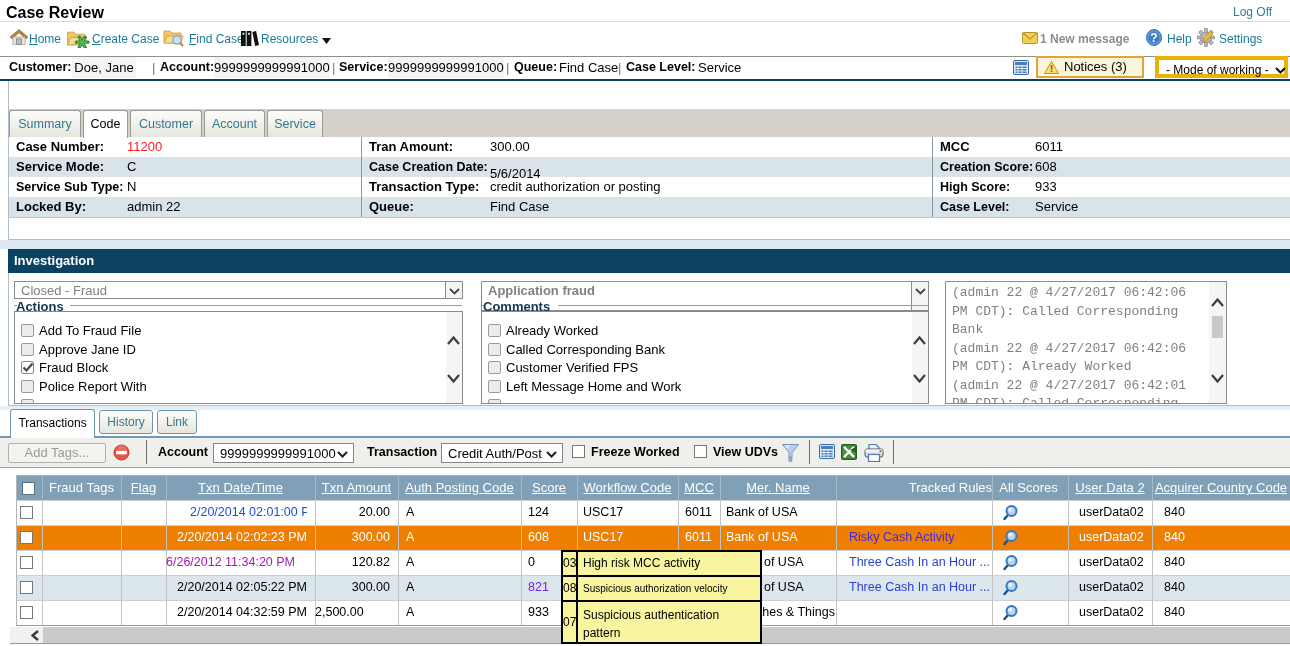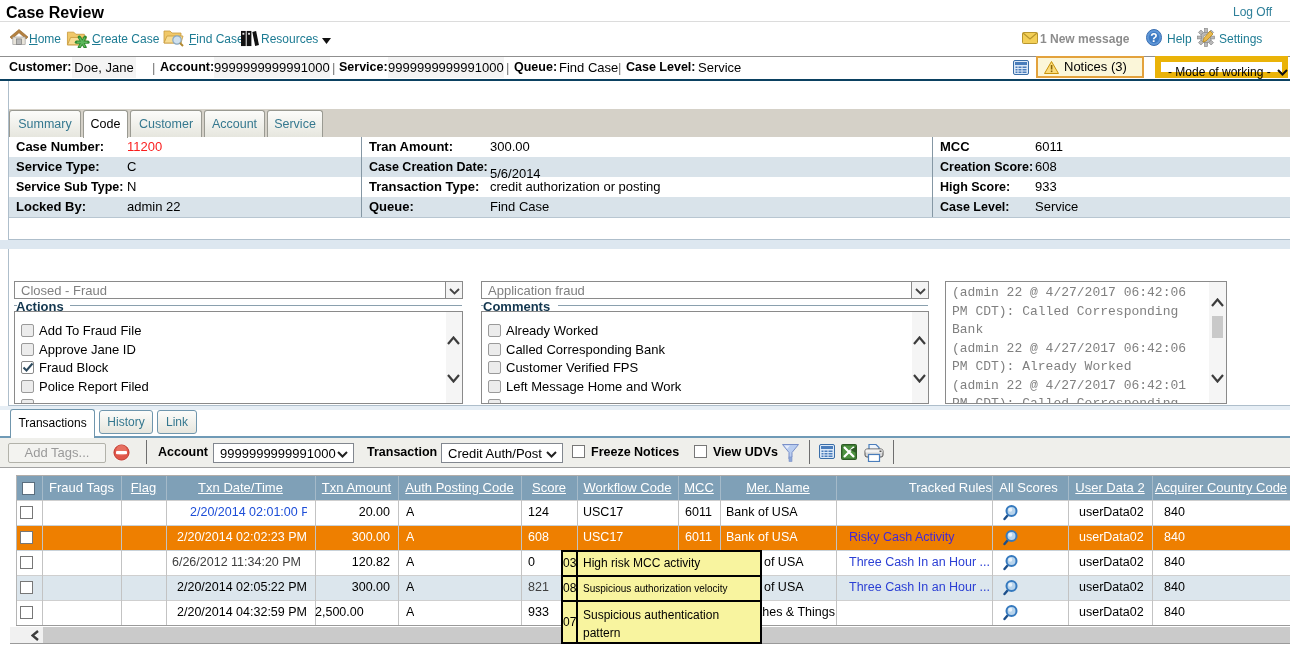--- a/index.html
+++ b/index.html
@@ -163,21 +163,21 @@
 
   <span class="abs" style="left:1036px;top:-1px;width:108px;height:22px;background:#fbf6d9;border:2px solid #e3a23c;line-height:18px;">
      <svg class="abs" style="left:6px;top:3px;" width="15" height="13" viewBox="0 0 15 13">
        <polygon points="7.5,0.5 14.5,12.5 0.5,12.5" fill="#fbdc7a" stroke="#c8920a" stroke-width="1"></polygon>
        <rect x="6.8" y="4" width="1.6" height="4.5" fill="#8a6508"></rect>
           <rect x="6.8" y="9.5" width="1.6" height="1.6" fill="#8a6508"></rect>
      </svg>
      <span class="abs" style="left:26px;font-size:13px;color:#000;">Notices (3)</span>
   </span>
 
-  <span class="abs" style="left:1155px;top:-1px;width:133px;height:22px;background:#fff;border:6px solid #eab308;line-height:20px;">
+  <span class="abs" style="left:1155px;top:-1px;width:133px;height:22px;background:#fff;border:4px solid #eab308;line-height:20px;">
     <span class="abs" style="left:7px;font-size:12px;">- Mode of working -</span>
     <svg class="abs" style="left:116px;top:7px;" width="11" height="7" viewBox="0 0 11 7">
           <polyline points="1,1 5.5,5.5 10,1" fill="none" stroke="#111" stroke-width="2"></polyline>
         </svg>
   </span>
 </div>
 <div class="abs" style="left:0;top:79px;width:1290px;height:2px;background:#0b4161;"></div>
 
 <div class="abs" style="left:8px;top:81px;width:1282px;height:158px;border-left:1px solid #aebecb;background:#fff;"></div>
 
@@ -188,21 +188,21 @@
 <div class="tab" style="left:204px;top:110px;width:61px;height:27px;line-height:27px;">Account</div>
 <div class="tab" style="left:267px;top:110px;width:56px;height:27px;line-height:27px;">Service</div>
 
 <div id="ovtable">
   <div class="ovr-row" style="top:137px;"></div>
   <div class="ovr-row alt" style="top:157px;"></div>
   <div class="ovr-row" style="top:177px;"></div>
   <div class="ovr-row alt" style="top:197px;"></div>
   <div class="ovr-lbl" style="left:16px;top:137px;">Case Number:</div>
       <div class="ovr-val" style="left:127px;top:137px;color:#fa1e1e;">11200</div>
-  <div class="ovr-lbl" style="left:16px;top:157px;">Service Type:</div>
+  <div class="ovr-lbl" style="left:16px;top:157px;">Service Mode:</div>
       <div class="ovr-val" style="left:127px;top:157px;">C</div>
   <div class="ovr-lbl" style="left:16px;top:177px;font-size:12.5px;">Service Sub Type:</div>
       <div class="ovr-val" style="left:127px;top:177px;">N</div>
   <div class="ovr-lbl" style="left:16px;top:197px;">Locked By:</div>
       <div class="ovr-val" style="left:127px;top:197px;">admin 22</div>
   <div class="ovr-lbl" style="left:369px;top:137px;">Tran Amount:</div>
       <div class="ovr-val" style="left:490px;top:137px;">300.00</div>
   <div class="ovr-lbl" style="left:369px;top:157px;font-size:12.5px;">Case Creation Date:</div>
       <div class="ovr-val" style="left:490px;top:164px;">5/6/2014</div>
   <div class="ovr-lbl" style="left:369px;top:177px;">Transaction Type:</div>
@@ -219,20 +219,23 @@
       <div class="ovr-val" style="left:1035px;top:197px;">Service</div>
 </div>
 <div class="abs" style="left:9px;top:217px;width:1281px;height:1px;background:#b8c6d1;"></div>
 <div class="abs" style="left:361px;top:137px;width:1px;height:80px;background:#8597a4;"></div>
 <div class="abs" style="left:932px;top:137px;width:1px;height:80px;background:#8597a4;"></div>
 <div class="abs" style="left:8px;top:239px;width:1282px;height:1px;background:#aebecb;"></div>
 
 <div class="abs" style="left:0;top:240px;width:1290px;height:9px;background:#dde7f0;"></div>
 
 <div class="abs" style="left:8px;top:249px;width:1282px;height:157px;border-left:1px solid #aebecb;background:#fff;"></div>
+<div class="navybar" style="top:249px;height:24px;">
+      <span style="top:4px;">Investigation</span>
+    </div>
 <div id="investigation">
 
   <div class="sel" style="left:14px;top:281px;width:449px;height:18px;">
     <span class="abs" style="left:6px;top:1px;font-size:13px;color:#808080;">Closed - Fraud</span>
     <span class="arr">
           <svg class="chev" style="left:3px;top:6px;" width="11" height="7" viewBox="0 0 11 7">
             <polyline points="1,1 5.5,5.5 10,1" fill="none" stroke="#444" stroke-width="1.8"></polyline>
           </svg>
         </span>
   </div>
@@ -245,33 +248,33 @@
         <div class="lb-item" style="left:24px;top:11px;">Add To Fraud File</div>
     <div class="cb gray" style="left:6px;top:31px;"></div>
         <div class="lb-item" style="left:24px;top:30px;">Approve Jane ID</div>
     <div class="cb" style="left:6px;top:49px;">
           <svg width="12" height="11" viewBox="0 0 12 11" style="position:absolute;left:0px;top:0px;">
             <polyline points="1.5,5.5 4.5,8.5 10.5,1.5" fill="none" stroke="#2d4a5e" stroke-width="2"></polyline>
           </svg>
         </div>
         <div class="lb-item" style="left:24px;top:48px;">Fraud Block</div>
     <div class="cb gray" style="left:6px;top:68px;"></div>
-        <div class="lb-item" style="left:24px;top:67px;">Police Report Filed</div>
+        <div class="lb-item" style="left:24px;top:67px;">Police Report With</div>
     <div class="cb gray" style="left:6px;top:87px;"></div>
 
     <div class="abs" style="right:0;top:0;bottom:0;width:16px;background:#f5f5f5;"></div>
     <svg class="chev" style="right:2px;top:24px;" width="13" height="9" viewBox="0 0 13 9">
           <polyline points="1,8 6.5,1.5 12,8" fill="none" stroke="#3c3c3c" stroke-width="2.2"></polyline>
         </svg>
     <svg class="chev" style="right:2px;top:62px;" width="13" height="9" viewBox="0 0 13 9">
           <polyline points="1,1 6.5,7.5 12,1" fill="none" stroke="#3c3c3c" stroke-width="2.2"></polyline>
         </svg>
   </div>
 
-  <div class="sel" style="left:481px;top:281px;width:448px;height:18px;">
+  <div class="sel" style="left:481px;top:281px;width:448px;height:30px;font-weight:bold;">
     <span class="abs" style="left:6px;top:1px;font-size:13px;color:#808080;">Application fraud</span>
     <span class="arr">
           <svg class="chev" style="left:3px;top:6px;" width="11" height="7" viewBox="0 0 11 7">
             <polyline points="1,1 5.5,5.5 10,1" fill="none" stroke="#444" stroke-width="1.8"></polyline>
           </svg>
         </span>
   </div>
 
   <div class="abs bold" style="left:483px;top:299px;font-size:13px;color:#12364f;">Comments</div>
   <div class="abs" style="left:558px;top:305px;width:370px;height:1px;background:#8aa0ae;"></div>
@@ -341,21 +344,21 @@
         </svg>
   </div>
   <span class="abs bold" style="left:367px;top:7px;font-size:12.5px;">Transaction</span>
   <div class="abs" style="left:441px;top:5px;width:122px;height:20px;background:#fff;border:1px solid #82878f;">
     <span class="abs" style="left:6px;top:2px;font-size:13px;">Credit Auth/Post</span>
     <svg class="chev" style="right:5px;top:7px;" width="11" height="7" viewBox="0 0 11 7">
           <polyline points="1,1 5.5,5.5 10,1" fill="none" stroke="#222" stroke-width="2"></polyline>
         </svg>
   </div>
   <div class="abs" style="left:572px;top:7px;width:13px;height:13px;background:#fff;border:1px solid #777;"></div>
-  <span class="abs bold" style="left:591px;top:7px;font-size:12.5px;">Freeze Notices</span>
+  <span class="abs bold" style="left:591px;top:7px;font-size:12.5px;">Freeze Worked</span>
   <div class="abs" style="left:694px;top:7px;width:13px;height:13px;background:#fff;border:1px solid #777;"></div>
   <span class="abs bold" style="left:713px;top:7px;font-size:12.5px;">View UDVs</span>
 
   <svg class="abs" style="left:782px;top:6px;" width="17" height="18" viewBox="0 0 17 18">
     <polygon points="0.5,0.5 16.5,0.5 10,8.5 10,13 7,15 7,8.5" fill="#b9cdf0" stroke="#7a90c8" stroke-width="1"></polygon>
     <polygon points="2.5,1.5 8,1.5 5,5 " fill="#e8eefa"></polygon>
     <rect x="7" y="13" width="3" height="4.5" fill="#8fa8d8" stroke="#7a90c8" stroke-width="0.6"></rect>
   </svg>
   <div class="sep-v" style="left:809px;top:2px;height:24px;"></div>
 
@@ -480,40 +483,40 @@
         <div class="tcell" style="left:726px;top:525px;line-height:25px;color:#fff;">Bank of USA</div>
         <div class="tcell" style="left:849px;top:525px;line-height:25px;color:#4429d4;">Risky Cash Activity</div>
         <svg style="position:absolute;left:1003px;top:530px;" width="15" height="16" viewBox="0 0 15 16">
           <line x1="4.5" y1="10.5" x2="1.5" y2="14" stroke="#1d4f8a" stroke-width="2.4" stroke-linecap="round"></line>
           <circle cx="8.5" cy="6" r="5" fill="#b8d4ec" stroke="#3579be" stroke-width="2"></circle>
           <circle cx="7.3" cy="4.8" r="2" fill="#e8f2fa"></circle>
         </svg>
         <div class="tcell" style="left:1079px;top:525px;line-height:25px;color:#fff;">userData02</div>
         <div class="tcell" style="left:1164px;top:525px;line-height:25px;color:#fff;">840</div>
         <div class="abs" style="left:20px;top:556px;width:13px;height:13px;background:#fff;border:1px solid #777;"></div>
-        <div class="tcell" style="left:166px;top:550px;width:141px;line-height:25px;text-align:center;color:#404040;">6/26/2012 11:34:20 PM</div>
+        <div class="tcell" style="left:166px;top:550px;width:141px;line-height:25px;text-align:left;color:#a21caf;">6/26/2012 11:34:20 PM</div>
         <div class="tcell" style="left:315px;top:550px;width:75px;line-height:25px;text-align:right;color:#000;">120.82</div>
         <div class="tcell" style="left:406px;top:550px;line-height:25px;color:#000;">A</div>
         <div class="tcell" style="left:528px;top:550px;line-height:25px;color:#000;">0</div>
         <div class="tcell" style="left:583px;top:550px;line-height:25px;color:#000;">USC17</div>
         <div class="tcell" style="left:685px;top:550px;line-height:25px;color:#000;">6011</div>
         <div class="tcell" style="left:732px;top:550px;line-height:25px;color:#000;">Bank of USA</div>
         <div class="tcell" style="left:849px;top:550px;line-height:25px;color:#2b3fd4;">Three Cash In an Hour ...</div>
         <svg style="position:absolute;left:1003px;top:555px;" width="15" height="16" viewBox="0 0 15 16">
           <line x1="4.5" y1="10.5" x2="1.5" y2="14" stroke="#1d4f8a" stroke-width="2.4" stroke-linecap="round"></line>
           <circle cx="8.5" cy="6" r="5" fill="#b8d4ec" stroke="#3579be" stroke-width="2"></circle>
           <circle cx="7.3" cy="4.8" r="2" fill="#e8f2fa"></circle>
         </svg>
         <div class="tcell" style="left:1079px;top:550px;line-height:25px;color:#000;">userData02</div>
         <div class="tcell" style="left:1164px;top:550px;line-height:25px;color:#000;">840</div>
         <div class="abs" style="left:20px;top:581px;width:13px;height:13px;background:#fff;border:1px solid #777;"></div>
         <div class="tcell" style="left:166px;top:575px;width:141px;line-height:25px;text-align:right;color:#000;">2/20/2014 02:05:22 PM</div>
         <div class="tcell" style="left:315px;top:575px;width:75px;line-height:25px;text-align:right;color:#000;">300.00</div>
         <div class="tcell" style="left:406px;top:575px;line-height:25px;color:#000;">A</div>
-        <div class="tcell" style="left:528px;top:575px;line-height:25px;color:#404040;">821</div>
+        <div class="tcell" style="left:528px;top:575px;line-height:25px;color:#6d28d9;">821</div>
         <div class="tcell" style="left:583px;top:575px;line-height:25px;color:#000;">USC17</div>
         <div class="tcell" style="left:685px;top:575px;line-height:25px;color:#000;">6011</div>
         <div class="tcell" style="left:732px;top:575px;line-height:25px;color:#000;">Bank of USA</div>
         <div class="tcell" style="left:849px;top:575px;line-height:25px;color:#2b3fd4;">Three Cash In an Hour ...</div>
         <svg style="position:absolute;left:1003px;top:580px;" width="15" height="16" viewBox="0 0 15 16">
           <line x1="4.5" y1="10.5" x2="1.5" y2="14" stroke="#1d4f8a" stroke-width="2.4" stroke-linecap="round"></line>
           <circle cx="8.5" cy="6" r="5" fill="#b8d4ec" stroke="#3579be" stroke-width="2"></circle>
           <circle cx="7.3" cy="4.8" r="2" fill="#e8f2fa"></circle>
         </svg>
         <div class="tcell" style="left:1079px;top:575px;line-height:25px;color:#000;">userData02</div>

